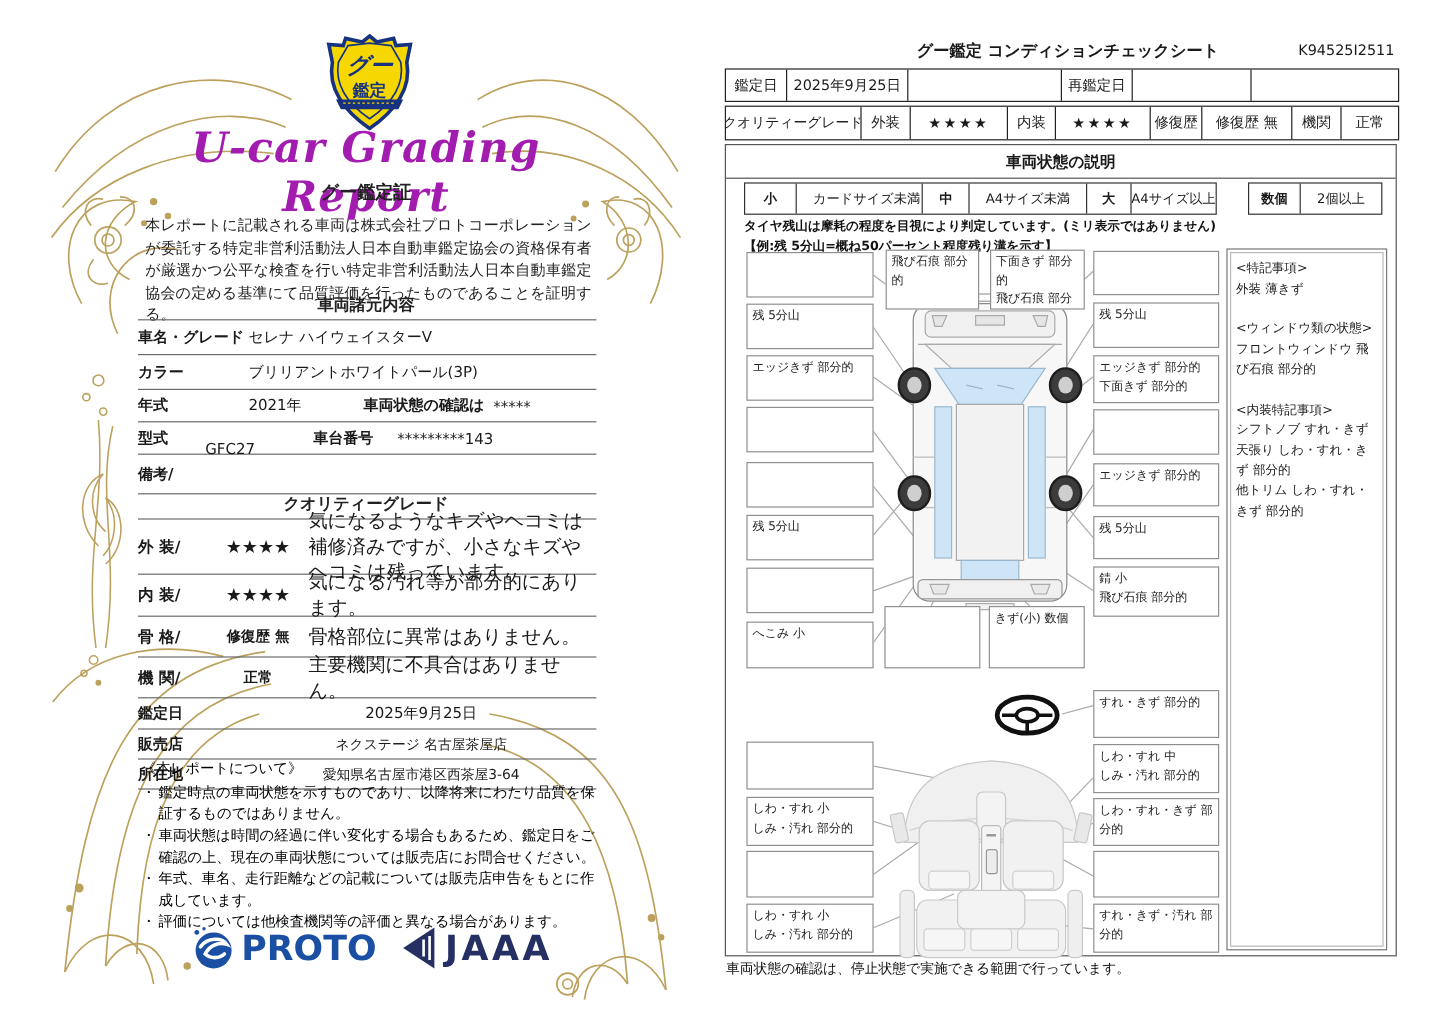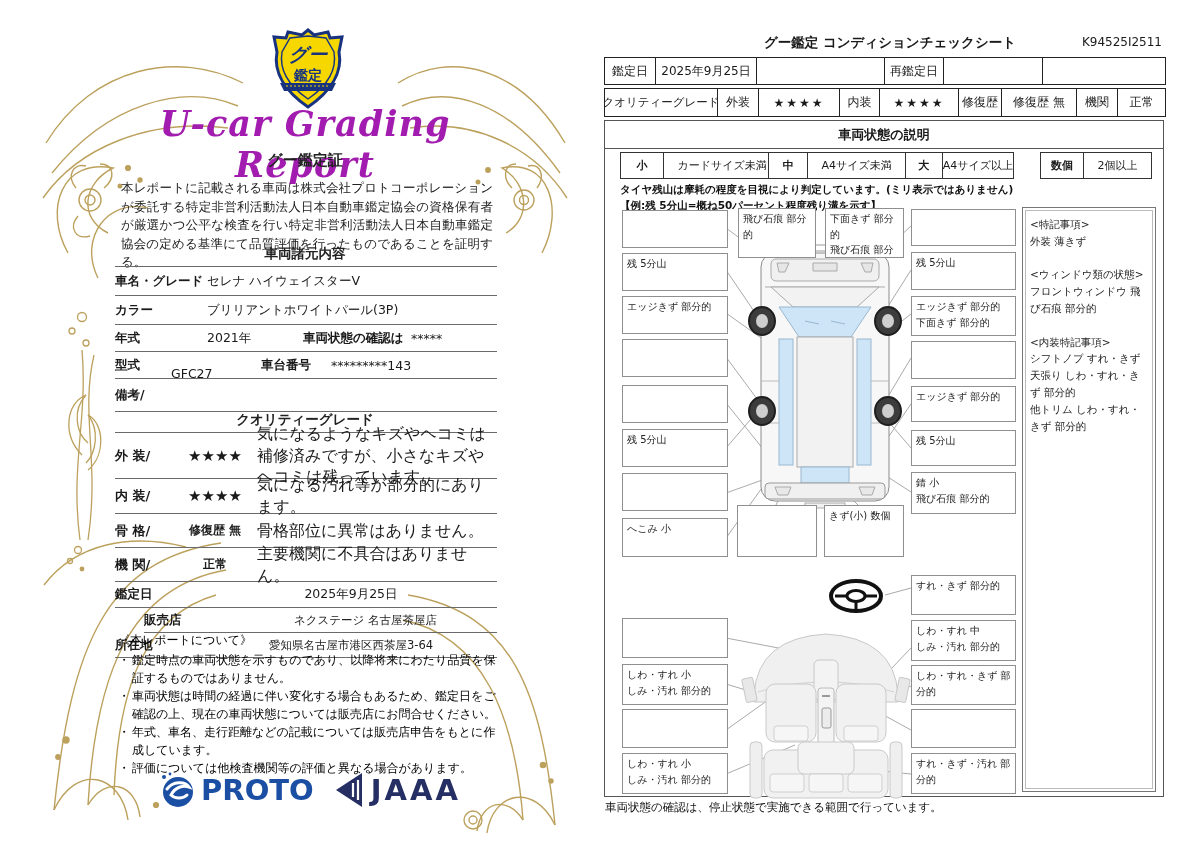--- a/index.html
+++ b/index.html
@@ -190,21 +190,21 @@
     </div>
     <div class="grow" style="height:33px;">
       <div class="glab">機 関/</div>
       <div class="grate" style="font-size:12px;">正常</div>
       <div class="gdesc">主要機関に不具合はありません。</div>
     </div>
     <div class="irow" style="height:25px;">
       <div class="lab">鑑定日</div>
       <div class="val">2025年9月25日</div>
     </div>
-    <div class="irow" style="height:24px;font-size:11.5px;margin-left:29px;">
+    <div class="irow" style="height:24px;font-size:11.5px;">
       <div class="lab" style="font-size:12.5px;">販売店</div>
       <div class="val">ネクステージ 名古屋茶屋店</div>
     </div>
     <div class="irow" style="height:24px;font-size:11.5px;">
       <div class="lab" style="font-size:12.5px;">所在地</div>
       <div class="val">愛知県名古屋市港区西茶屋3-64</div>
     </div>
   </div>
 
   <div class="abs about" style="left:118px;top:631px;width:386px;">

